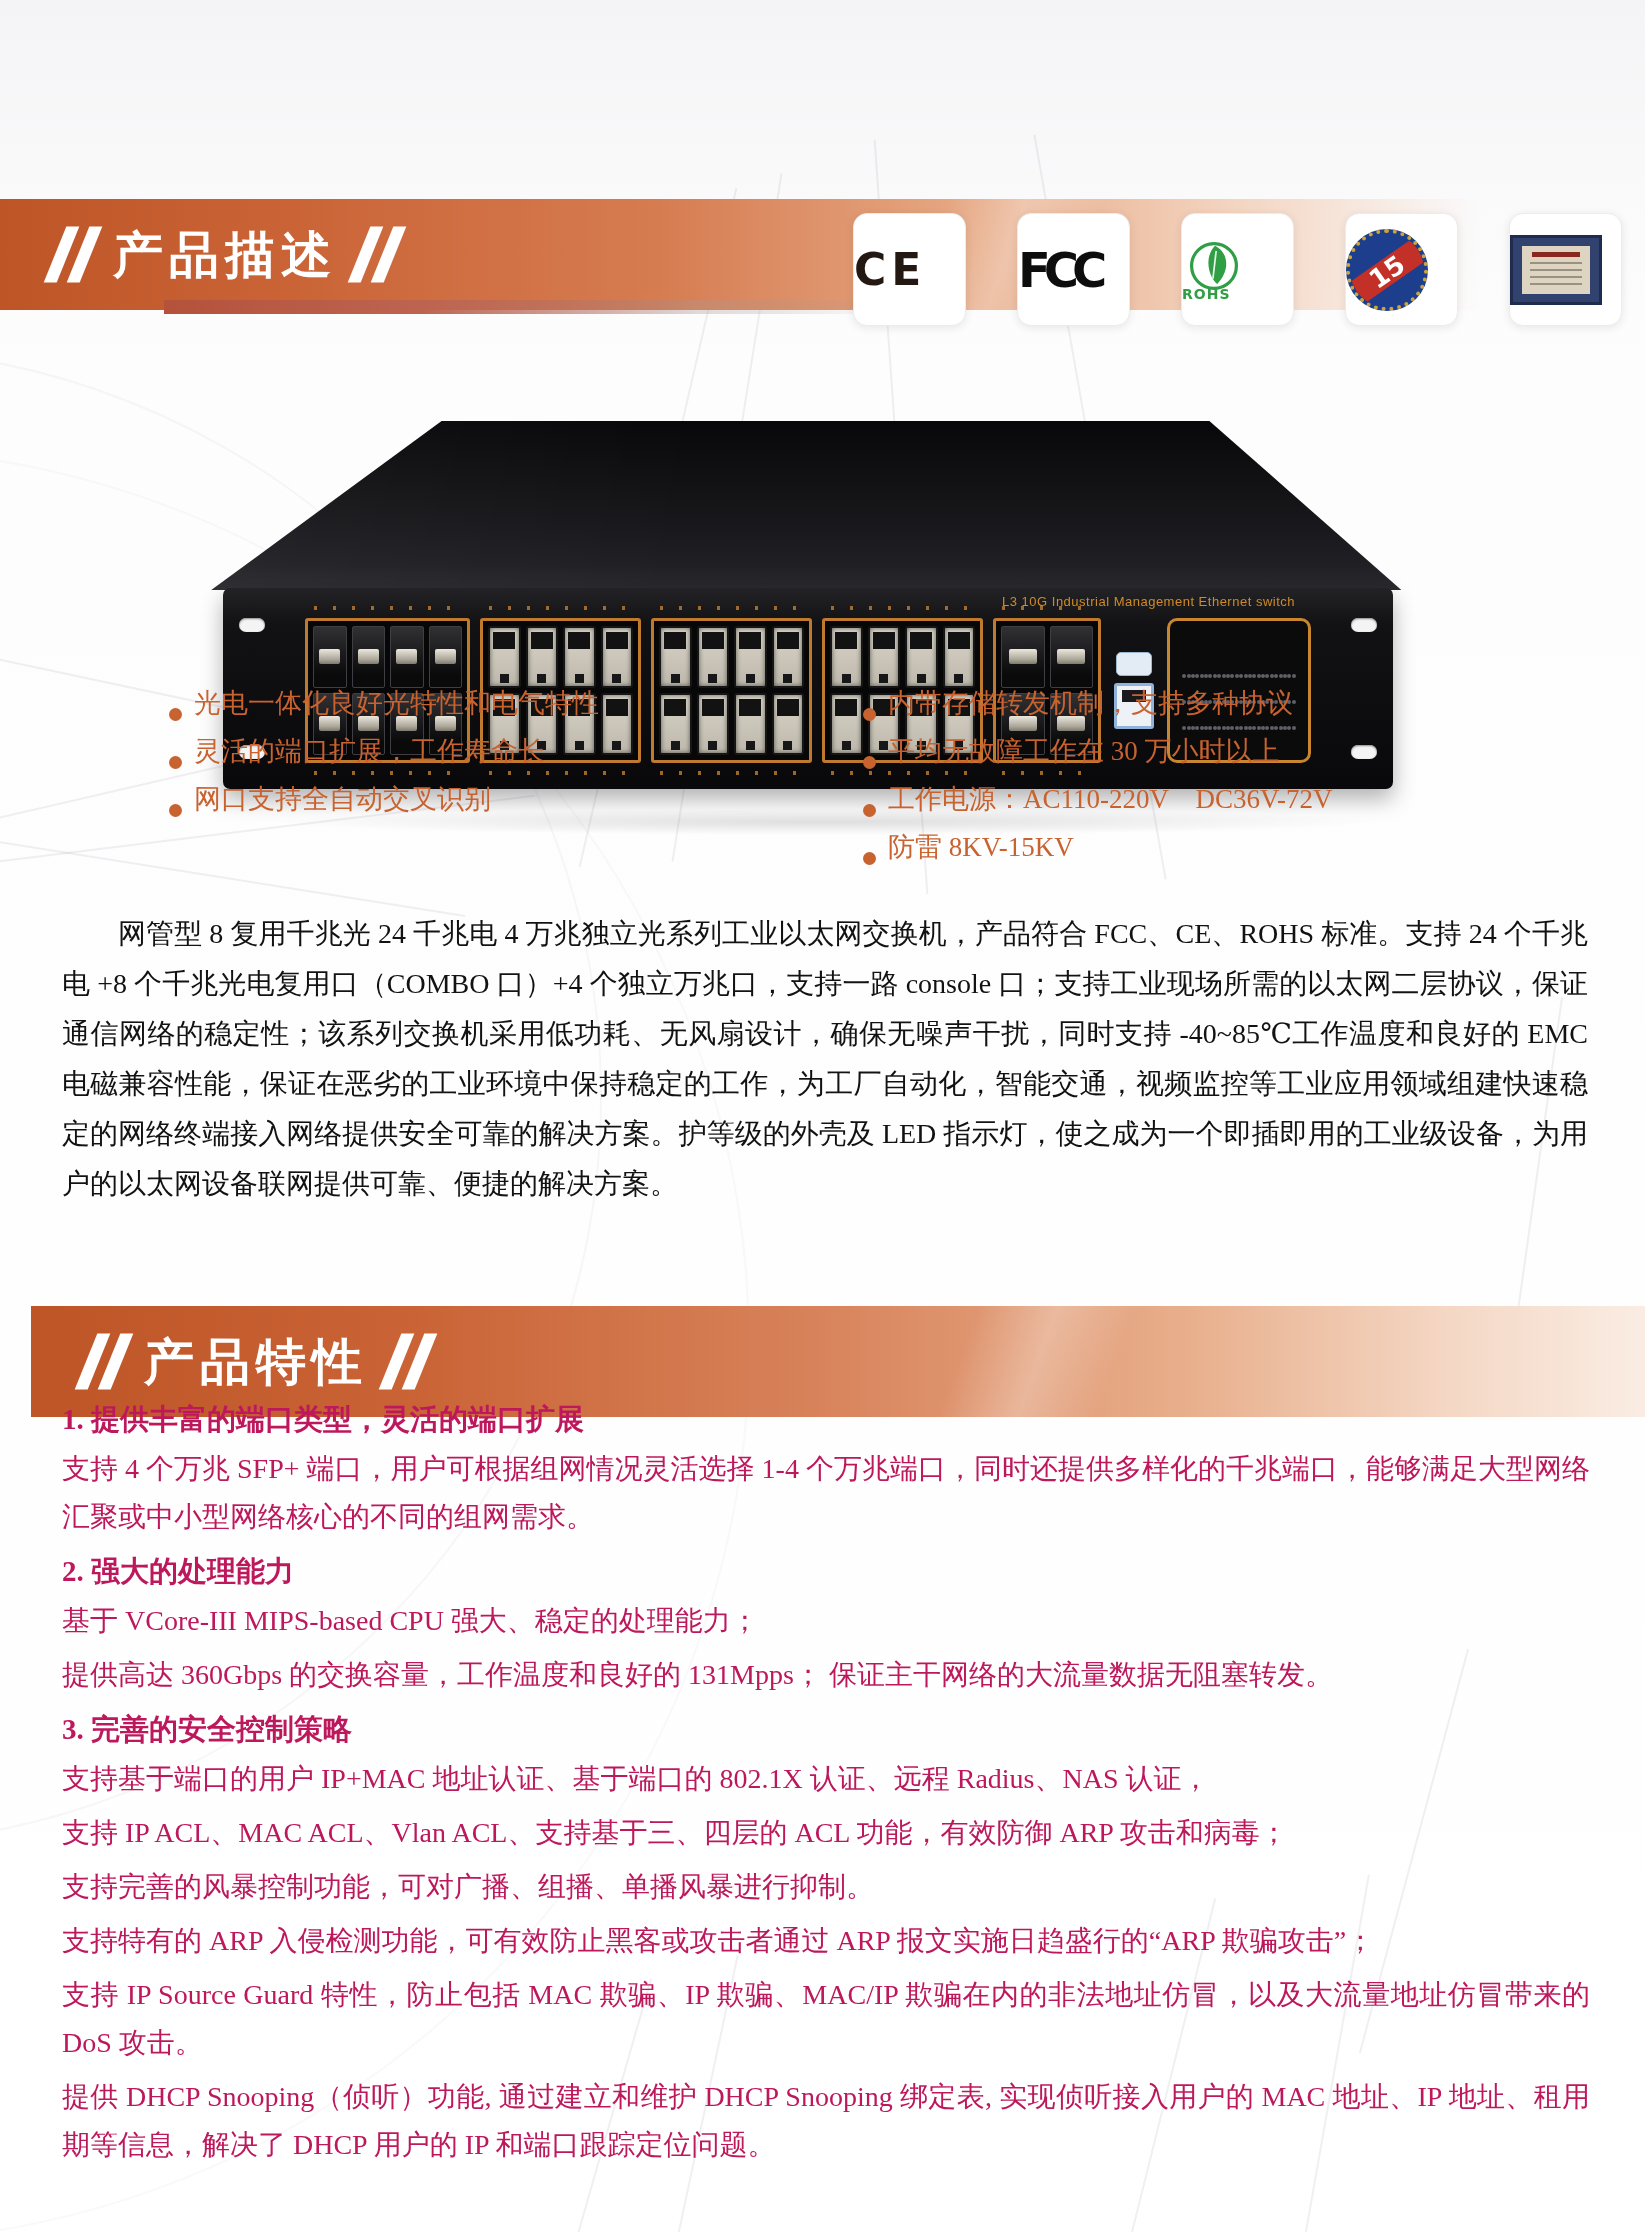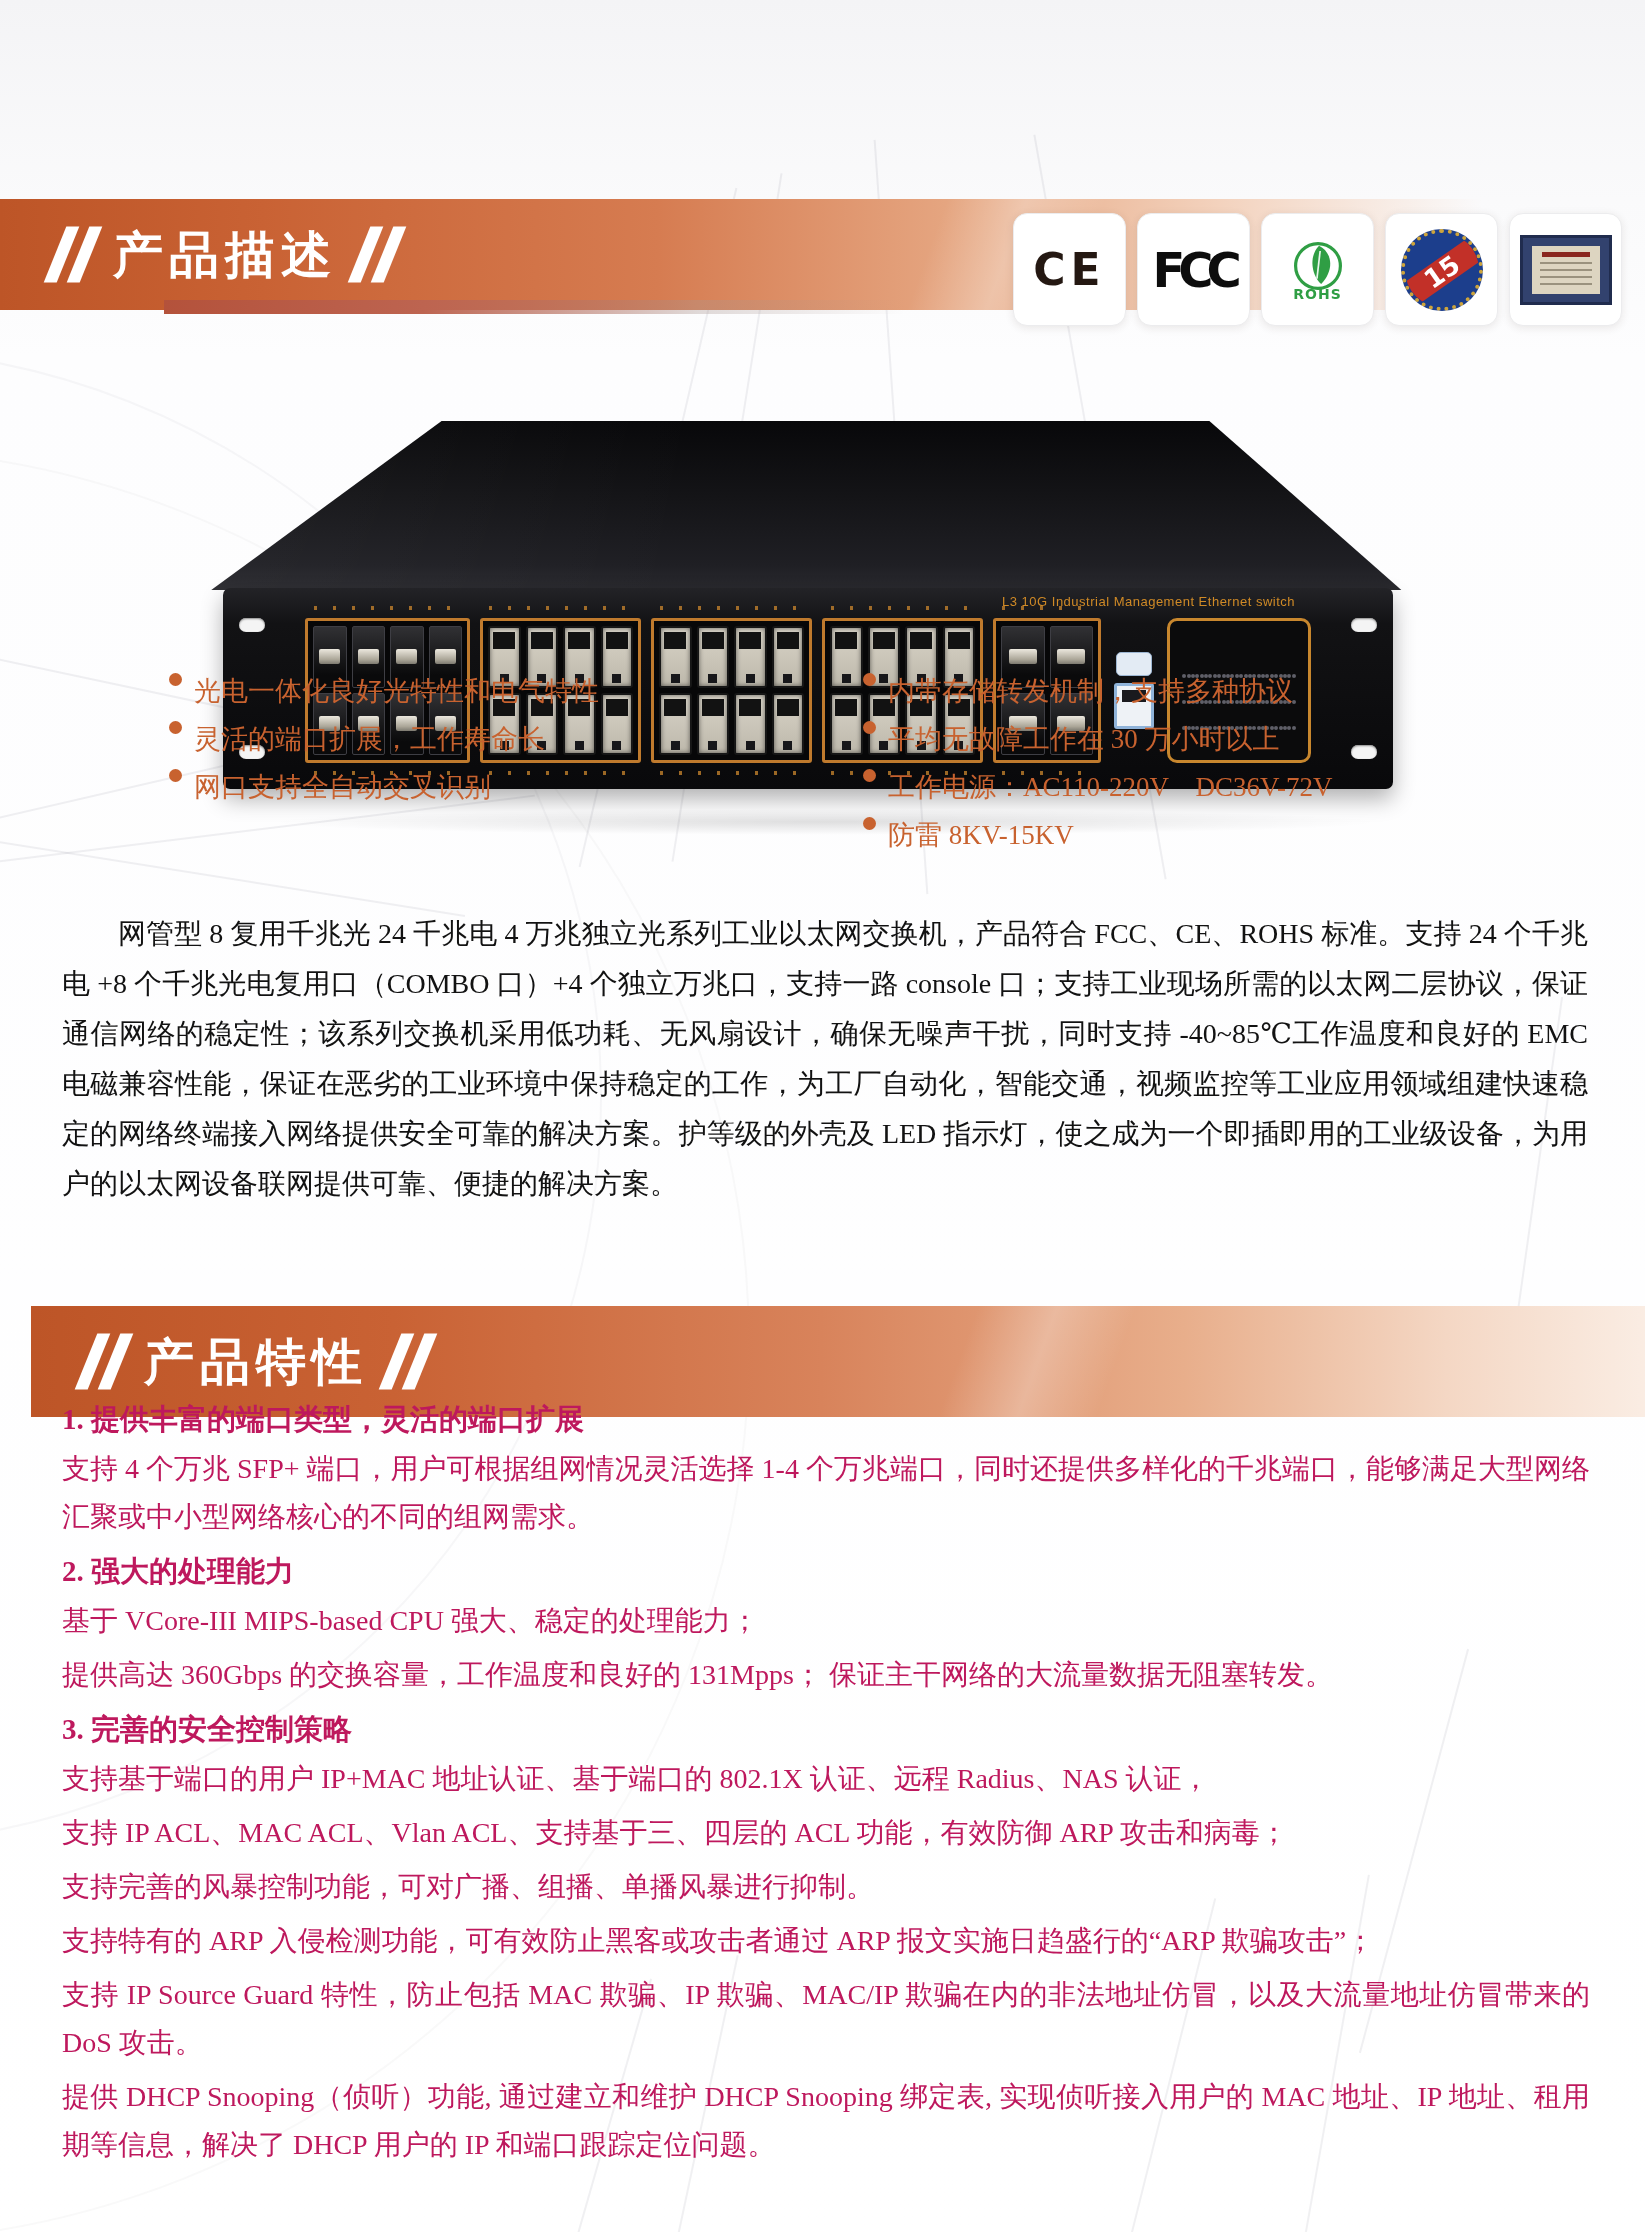--- a/index.html
+++ b/index.html
@@ -36,21 +36,21 @@
   .band-title-wrap{position:absolute;left:55px;top:50%;transform:translateY(-50%);display:flex;align-items:center;gap:22px;}
   .sl-group{display:flex;gap:10px;transform:skewX(-22deg);}
   .sl-group b{display:block;width:13px;height:56px;background:#fff;}
   .band-title{color:#ffffff;font-size:50px;font-weight:700;letter-spacing:6px;font-family:"Liberation Serif","DejaVu Serif",serif;}
   .band-substrip{position:absolute;left:164px;top:300px;width:741px;height:14px;
     background:linear-gradient(90deg,#b4523b 0%,#bd6450 35%,rgba(170,150,145,0.35) 72%,rgba(170,150,145,0) 100%);}
 
   
   .certs{position:absolute;top:213px;right:24px;display:flex;gap:11px;}
   .cert{width:111px;height:111px;background:#fff;border:1px solid #ececee;border-radius:14px;
-        box-shadow:0 2px 8px rgba(60,40,30,0.10);display:flex;flex-direction:column;align-items:center;justify-content:center;}
+        box-shadow:0 2px 8px rgba(60,40,30,0.10);display:flex;flex-direction:column;justify-content:center;margin-left:40px;}
   .ce-text{font-family:"DejaVu Sans","Liberation Sans",sans-serif;font-size:44px;font-weight:700;color:#241812;letter-spacing:5px;}
   .fcc-text{font-family:"DejaVu Sans","Liberation Sans",sans-serif;font-size:48px;font-weight:800;color:#0d0d0d;letter-spacing:-7px;}
   .rohs-label{font-family:"DejaVu Sans","Liberation Sans",sans-serif;font-size:14px;font-weight:700;color:#2f9e44;margin-top:-10px;letter-spacing:1px;}
   .badge15{position:relative;width:74px;height:74px;border-radius:50%;background:#1c3e8c;border:4px dotted #cda43c;overflow:hidden;}
   .badge15 .ribbon{position:absolute;left:-14px;right:-14px;top:26px;height:26px;background:#c23028;transform:rotate(-35deg);}
   .badge15 .num{position:absolute;left:0;top:24px;width:100%;text-align:center;color:#fff;font-weight:700;font-size:26px;transform:rotate(-35deg);font-family:"DejaVu Sans",sans-serif;}
   .certdoc{width:86px;height:64px;background:#32426e;border:3px solid #202c4e;display:flex;align-items:center;justify-content:center;}
   .certdoc .paper{width:68px;height:48px;background:#ddd5c1;position:relative;}
   .certdoc .paper::before{content:"";position:absolute;left:10px;right:10px;top:6px;height:5px;background:#8a2720;}
   .certdoc .paper::after{content:"";position:absolute;left:8px;right:8px;top:16px;height:24px;
@@ -94,21 +94,21 @@
   .console-jack{position:relative;width:34px;height:40px;background:#eef2f6;border:3px solid #8fb3d9;border-radius:3px;}
   .console-jack::before{content:"";position:absolute;left:5px;right:5px;top:4px;height:12px;background:#1a1a1e;}
   .led-title-row{height:12px;}
   .led-dots{flex:1;display:grid;grid-template-columns:repeat(26,1fr);align-content:space-evenly;justify-items:center;}
   i.dot{display:block;width:4px;height:4px;border-radius:50%;background:#5f5f68;}
   .sw-shadow{position:absolute;left:8%;bottom:40px;width:84%;height:26px;background:radial-gradient(ellipse at center,rgba(0,0,0,0.12),rgba(0,0,0,0) 70%);}
 
   
   .highlights{position:absolute;left:169px;right:40px;top:673px;display:grid;grid-template-columns:694px 1fr;}
   .hl-col{display:flex;flex-direction:column;}
-  .hl-item{display:flex;align-items:flex-start;height:48px;color:#c8622f;font-size:27px;}
+  .hl-item{display:flex;align-items:flex-end;height:48px;color:#c8622f;font-size:27px;}
   .hl-item .bdot{flex:0 0 auto;width:13px;height:13px;border-radius:50%;background:#c8622f;margin-right:12px;}
 
   
   .description{position:absolute;left:62px;right:58px;top:909px;font-size:28px;line-height:50px;
      text-align:justify;text-indent:2em;color:#121212;margin:0;}
 
   
   .features{position:absolute;left:62px;right:56px;top:1389px;}
   .features p{margin:0;font-size:28px;line-height:48px;text-align:justify;color:#be185d;}
   .features p.feature-heading{font-weight:700;font-size:29px;margin:6px 0 2px;}

